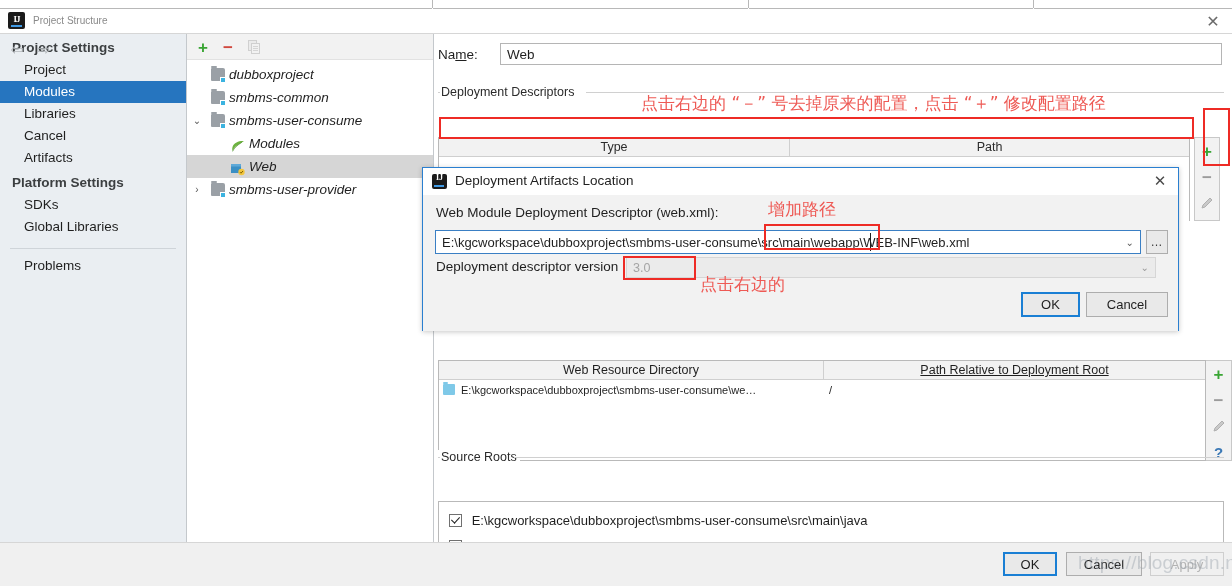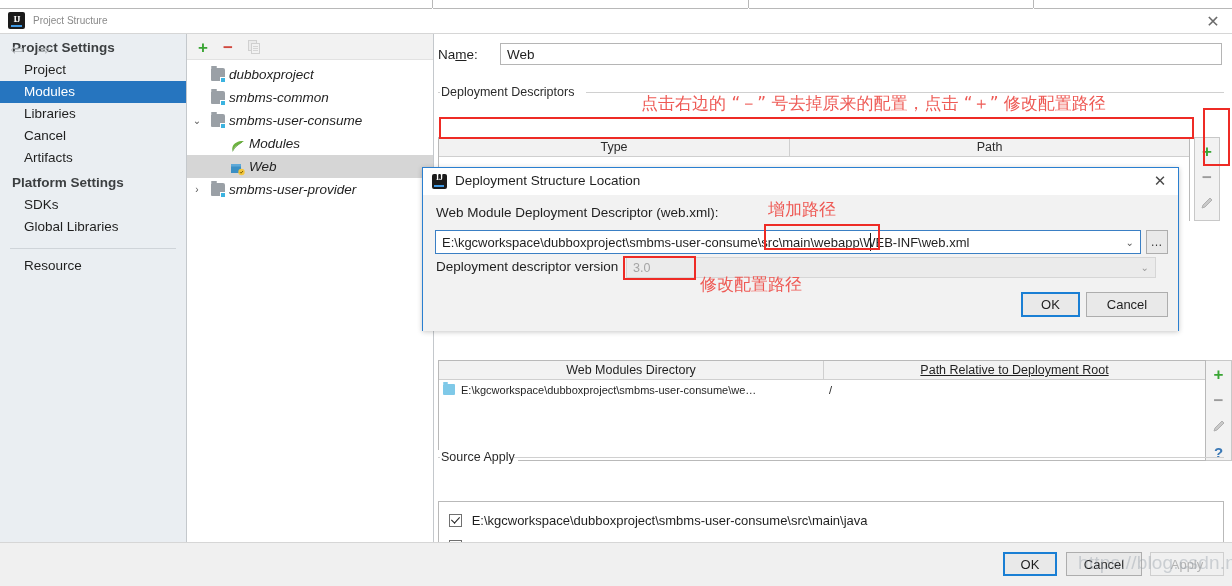--- a/index.html
+++ b/index.html
@@ -204,21 +204,21 @@
       <div class="sb-item">Artifacts</div>
     </div>
 
     <div>
       <div class="sb-group">Platform Settings</div>
       <div class="sb-item">SDKs</div>
       <div class="sb-item">Global Libraries</div>
     </div>
 
     <div class="sb-sep"></div>
-    <div class="sb-item">Resource</div>
+    <div class="sb-item">Problems</div>
   </div>
 
   <div class="help-btn">?</div>
 
   <div class="treepanel">
     <div class="tree-toolbar">
       <div class="tt-btn tt-plus">+</div>
       <div class="tt-btn tt-minus">−</div>
       <div class="tt-btn tt-copy">
         <svg width="13" height="14" viewBox="0 0 13 14">
@@ -304,21 +304,21 @@
       <div class="st-btn st-minus">−</div>
       <div class="st-btn st-pencil">
         <svg width="14" height="14" viewBox="0 0 14 14">
             <path d="M2 12l1-3 7-7 2 2-7 7-3 1z" fill="#c9c9c9" stroke="#b0b0b0"></path>
           </svg>
       </div>
     </div>
 
     <div class="wr-wrap">
       <div class="wr-head">
-        <div class="wr-col a">Web Modules Directory</div>
+        <div class="wr-col a">Web Resource Directory</div>
         <div class="wr-col b">Path Relative to Deployment Root</div>
       </div>
       <div class="wr-row">
         <div class="wr-c1">
           <span class="wr-folder"></span>
           <span>E:\kgcworkspace\dubboxproject\smbms-user-consume\we…</span>
         </div>
         <div class="wr-c2">/</div>
       </div>
     </div>
@@ -327,21 +327,21 @@
       <div class="st-btn st-plus">+</div>
       <div class="st-btn st-minus">−</div>
       <div class="st-btn st-pencil">
         <svg width="14" height="14" viewBox="0 0 14 14">
             <path d="M2 12l1-3 7-7 2 2-7 7-3 1z" fill="#c9c9c9" stroke="#b0b0b0"></path>
           </svg>
       </div>
       <div class="st-btn st-help">?</div>
     </div>
 
-    <div class="grouplbl" style="left:4px;top:416px;">Source Apply</div>
+    <div class="grouplbl" style="left:4px;top:416px;">Source Roots</div>
     <div class="groupline" style="left:80px;top:423px;width:710px;"></div>
     <div class="groupline" style="left:4px;top:423px;width:2px;"></div>
 
     <div class="sr-wrap">
       <div class="sr-row">
         <span class="cbox"></span>
         <span>E:\kgcworkspace\dubboxproject\smbms-user-consume\src\main\java</span>
       </div>
       <div class="sr-row">
         <span class="cbox"></span>
@@ -355,21 +355,21 @@
     <div class="btn" style="left:1066px;top:9px;width:76px;">Cancel</div>
     <div class="btn disabled" style="left:1150px;top:9px;width:74px;">Apply</div>
   </div>
 
   <div class="modal">
     <div class="md-title">
       <div class="md-ico">
         <span class="ij">IJ</span>
           <span class="ijbar"></span>
       </div>
-      <div class="md-name">Deployment Structure Location</div>
+      <div class="md-name">Deployment Artifacts Location</div>
       <div class="md-close">✕</div>
     </div>
 
     <div class="md-body">
       <div class="md-lbl" style="left:13px;top:10px;">Web Module Deployment Descriptor (web.xml):</div>
 
       <div class="md-combo" style="left:12px;top:35px;width:706px;height:24px;">
         <span class="txt">E:\kgcworkspace\dubboxproject\smbms-user-consume\src\main\webapp\WEB-INF\web.xml</span>
         <span class="caret">⌄</span>
       </div>
@@ -392,17 +392,17 @@
   </div>
 
   <div class="rtext ann-cn" style="left:641px;top:92px;font-size:17px;">点击右边的 “－” 号去掉原来的配置，点击 “＋” 修改配置路径</div>
   <div class="rbox" style="left:439px;top:117px;width:755px;height:22px;"></div>
   <div class="rbox" style="left:1203px;top:108px;width:27px;height:58px;"></div>
 
   <div class="rtext ann-cn" style="left:768px;top:198px;font-size:17px;">增加路径</div>
   <div class="rbox" style="left:764px;top:224px;width:116px;height:26px;"></div>
 
   <div class="rbox" style="left:623px;top:256px;width:73px;height:24px;"></div>
-  <div class="rtext ann-cn" style="left:700px;top:273px;font-size:17px;">修改配置路径</div>
+  <div class="rtext ann-cn" style="left:700px;top:273px;font-size:17px;">点击右边的</div>
 
   <div class="wm">https://blog.csdn.net/gaofengyan</div>
 
 </div>
 
 </body></html>

